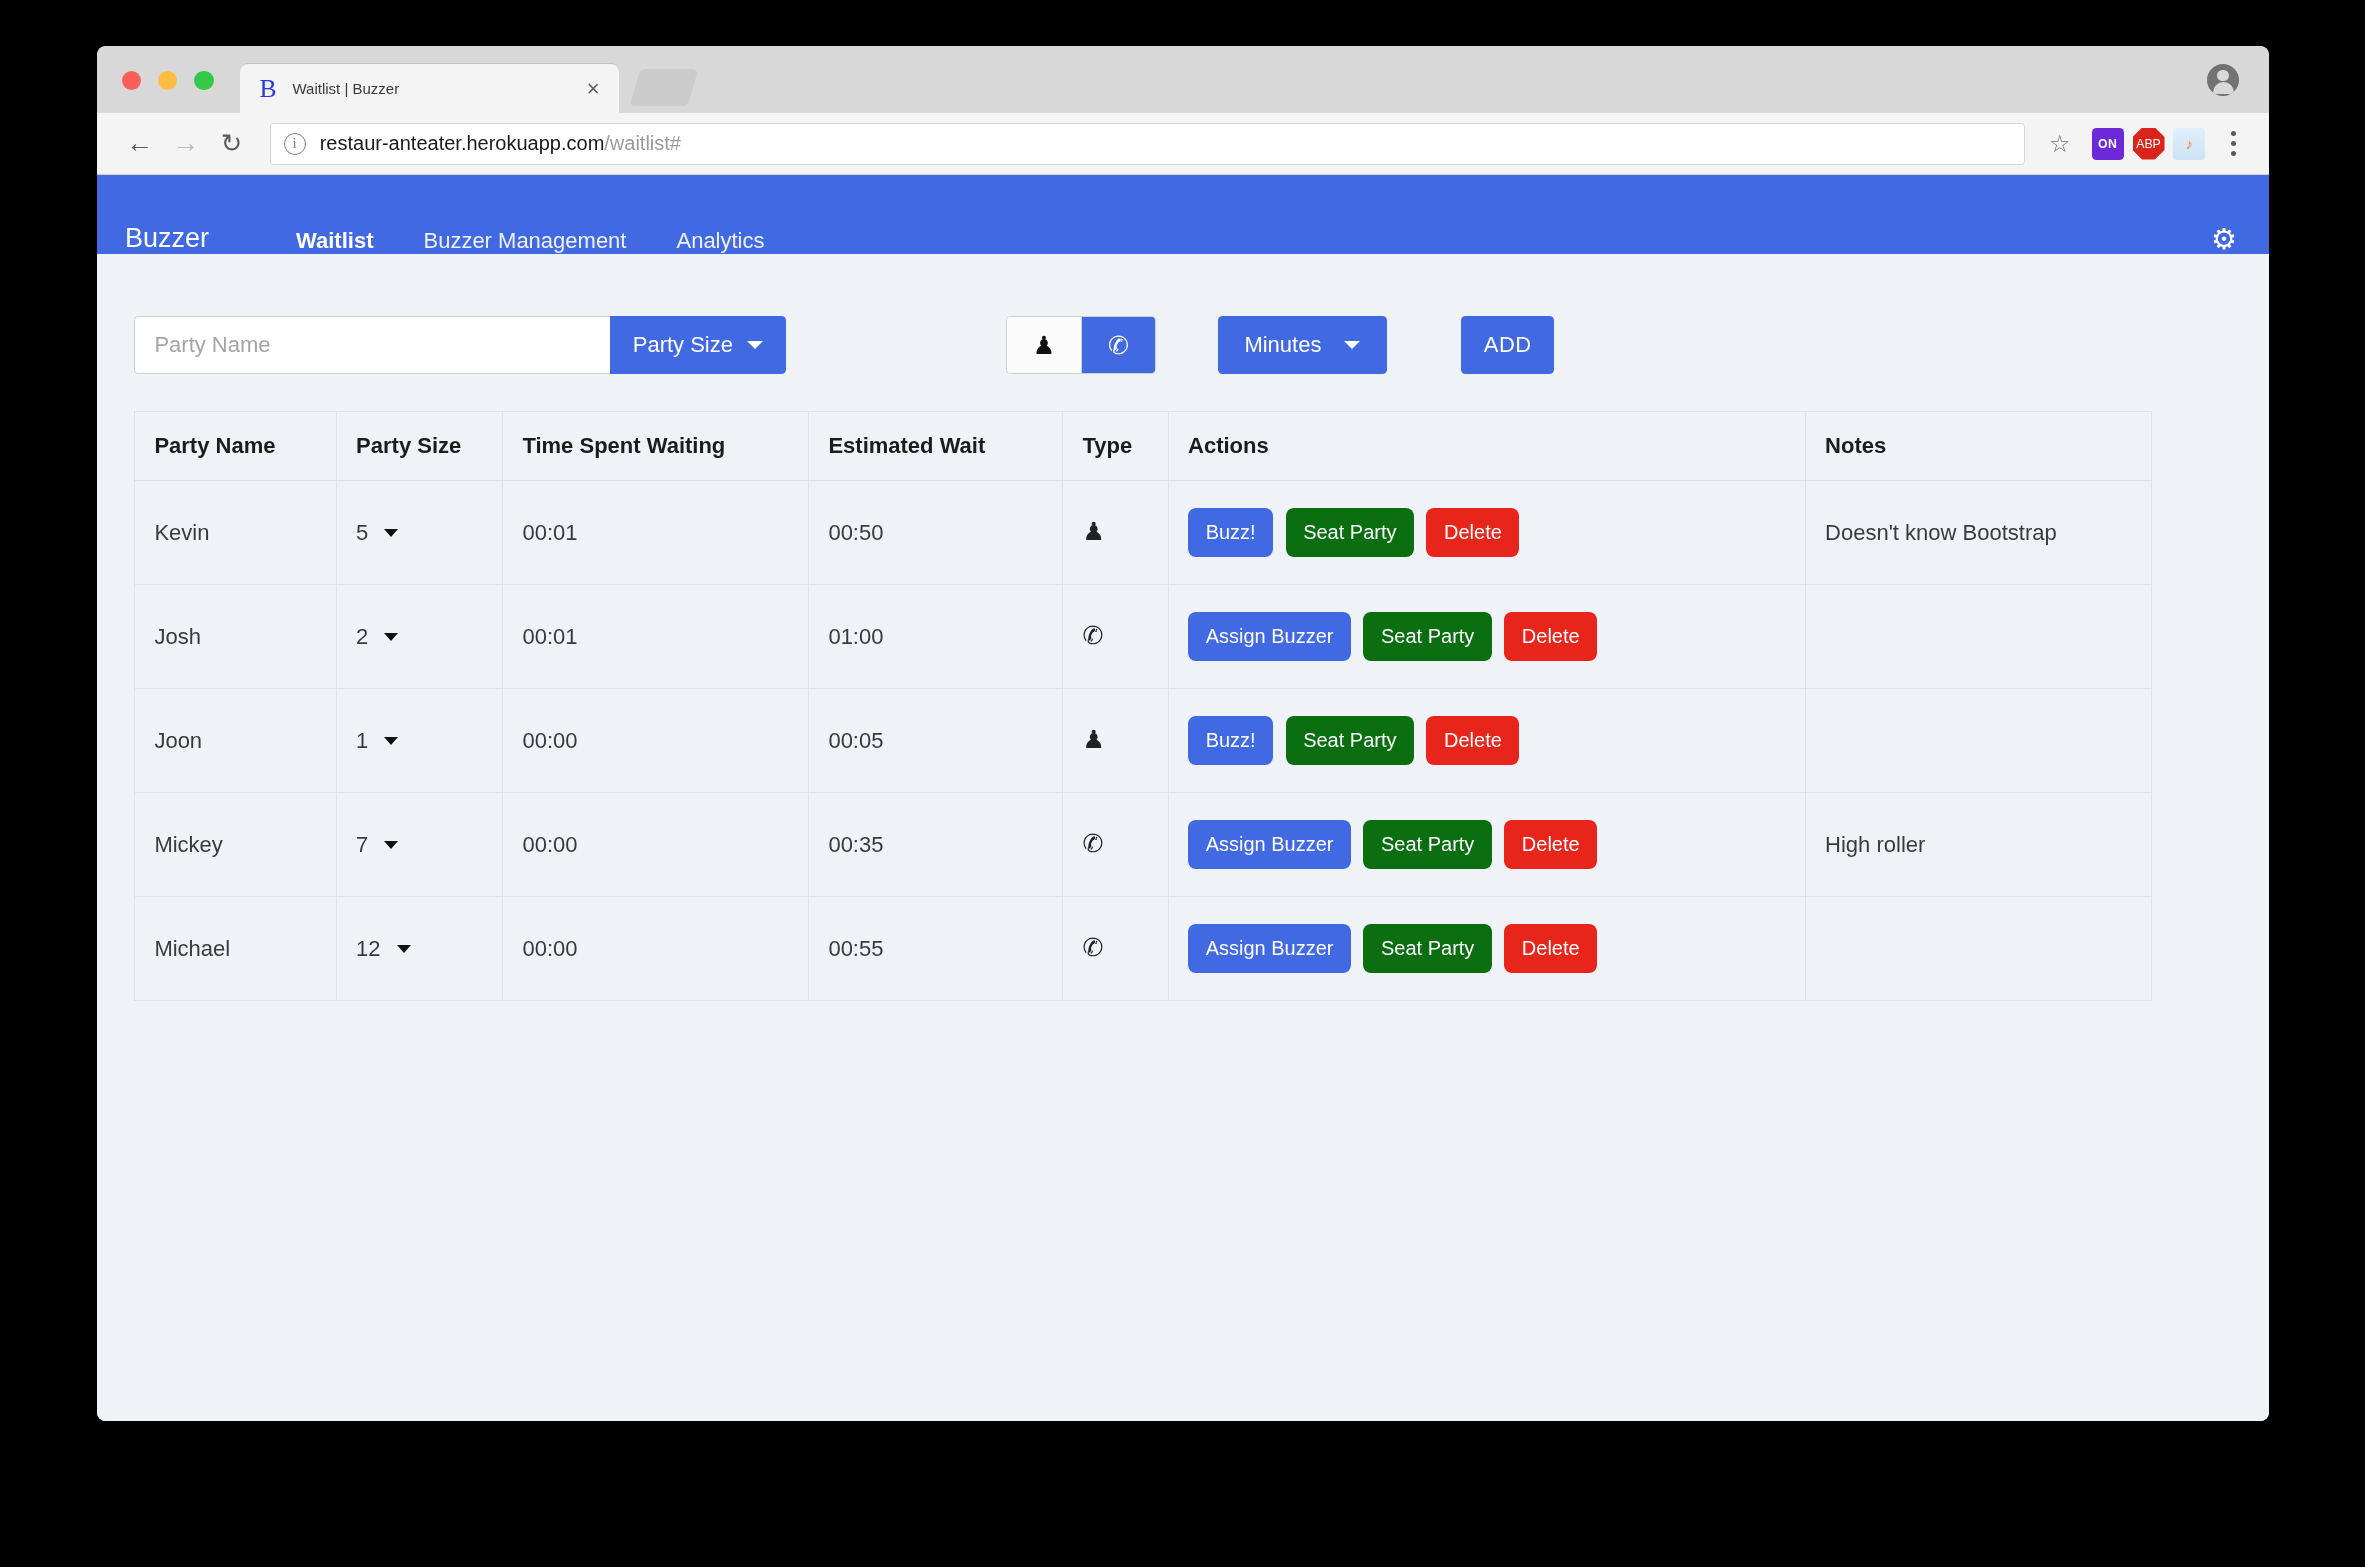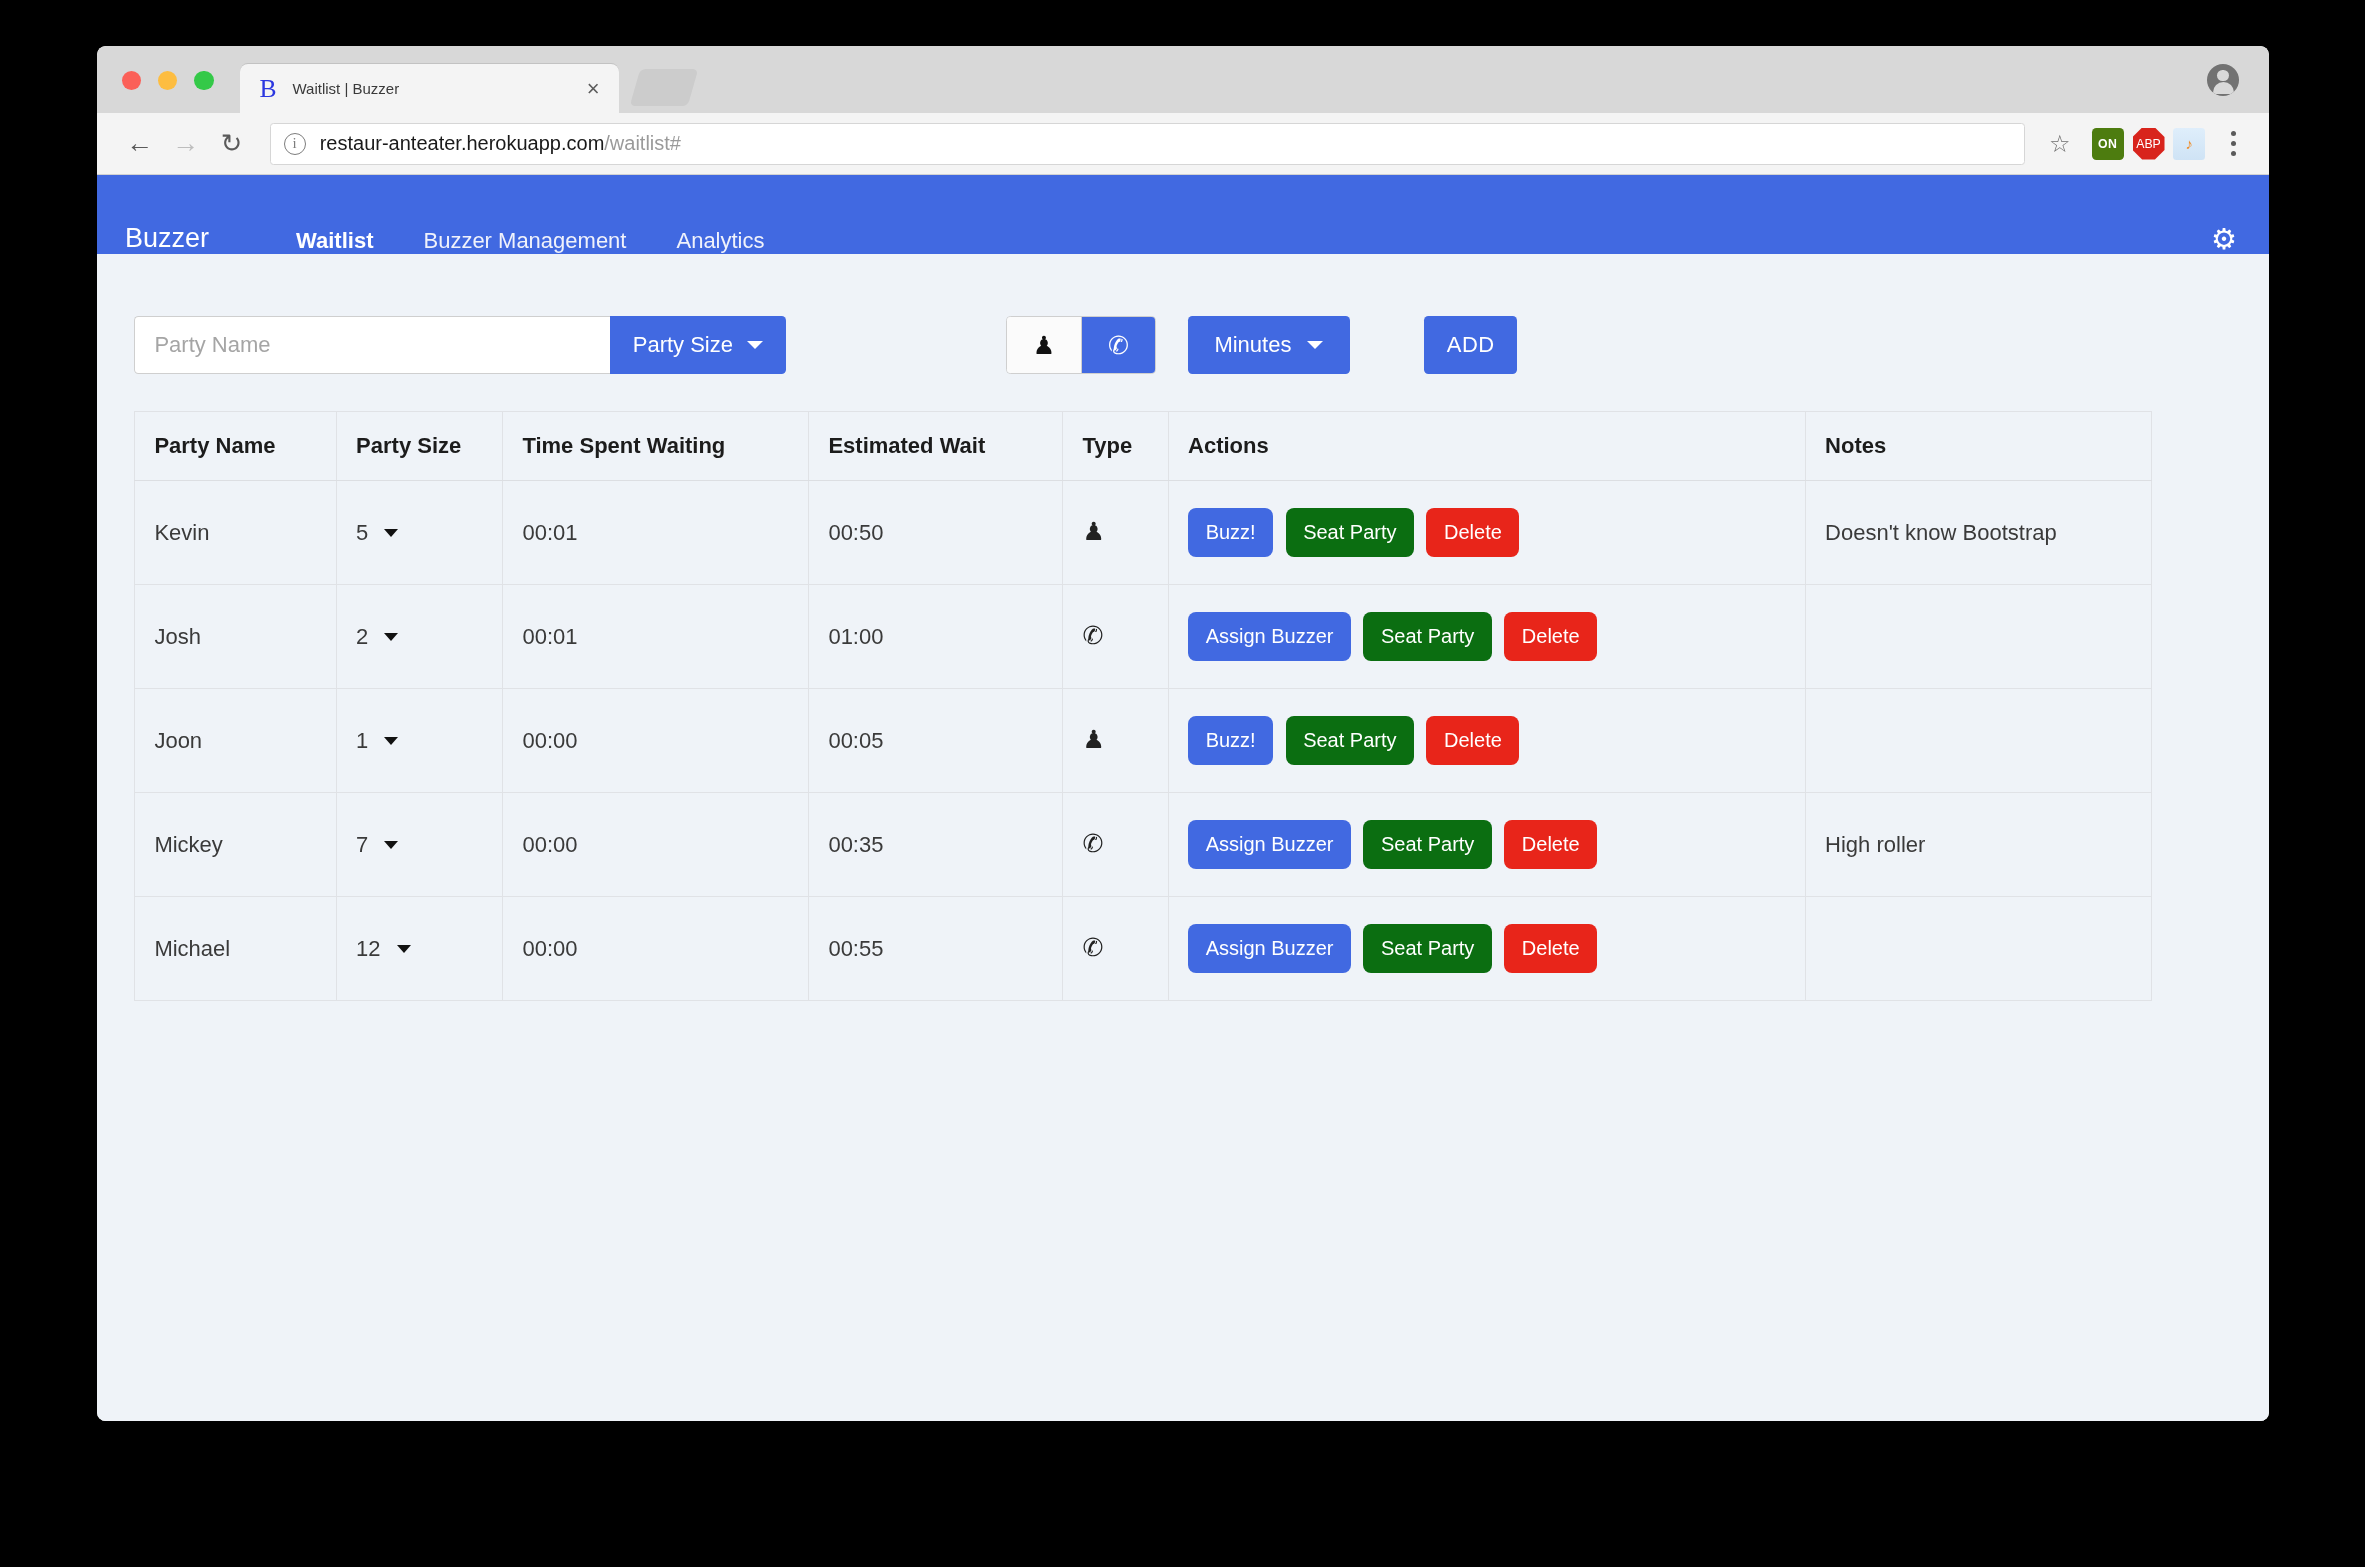--- a/index.html
+++ b/index.html
@@ -122,21 +122,21 @@
     margin-right: 14px;
     font-family: "Liberation Serif", serif;
     flex: none;
   }
   .url-text { font-size: 20px; color: #1a1a1a; white-space: nowrap; }
   .url-text .path { color: #9a9a9a; }
   .star-icon { font-size: 24px; color: #6e6e6e; margin: 0 12.3px; }
   .ext { width: 32px; height: 32px; margin-left: 8.8px; flex: none;
          display:flex; align-items:center; justify-content:center; }
   .ext-on {
-    background: #4d7c0f; border-radius: 4.4px;
+    background: #6d28d9; border-radius: 4.4px;
     color: #fff; font-size: 12.3px; font-weight: bold;
     letter-spacing: 0.4px;
   }
   .ext-abp {
     background: #d8241c; color: #fff;
     font-size: 12.3px; font-weight: normal;
     clip-path: polygon(30% 0,70% 0,100% 30%,100% 70%,70% 100%,30% 100%,0 70%,0 30%);
   }
   .ext-cloud {
     background: linear-gradient(#dfeefb,#cfe3f5);
@@ -217,21 +217,21 @@
   }
   .toggle {
     width: 74px; height: 56px;
     display: flex; align-items: center; justify-content: center;
     font-size: 25px;
   }
   .toggle.off { background: #fbfbfb; color: #111; }
   .toggle.on { background: #4169e1; color: #ffffff; border-left: 0.9px solid #cfcfcf; }
   .minutes-btn {
     height: 58px; padding: 0 26.4px;
-    margin-left: 32px; gap: 16px; justify-content: center;
+    margin-left: 62px; gap: 23px; justify-content: center;
   }
   .notes-input {
     width: 474px; height: 58px;
     margin-left: 220px;
     border: 0.9px solid #cfcfcf; border-radius: 4.4px;
     background: #fff; font-size: 22px; color: #2b2b2b;
     padding: 0 19.4px; outline: none;
     font-family: "Liberation Sans", sans-serif;
   }
   .notes-input::placeholder { color: #a5a5a5; }

